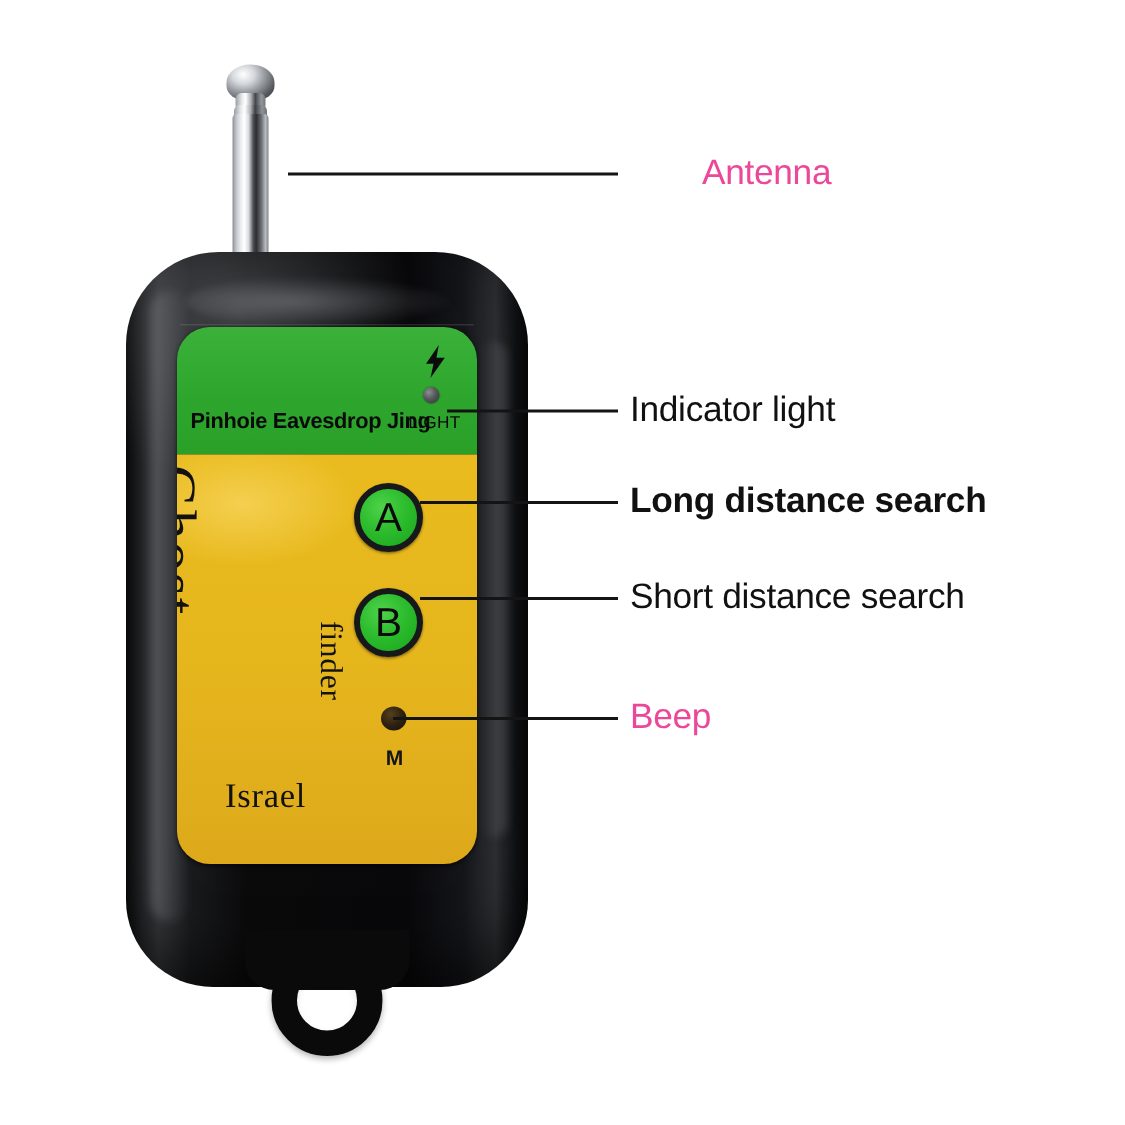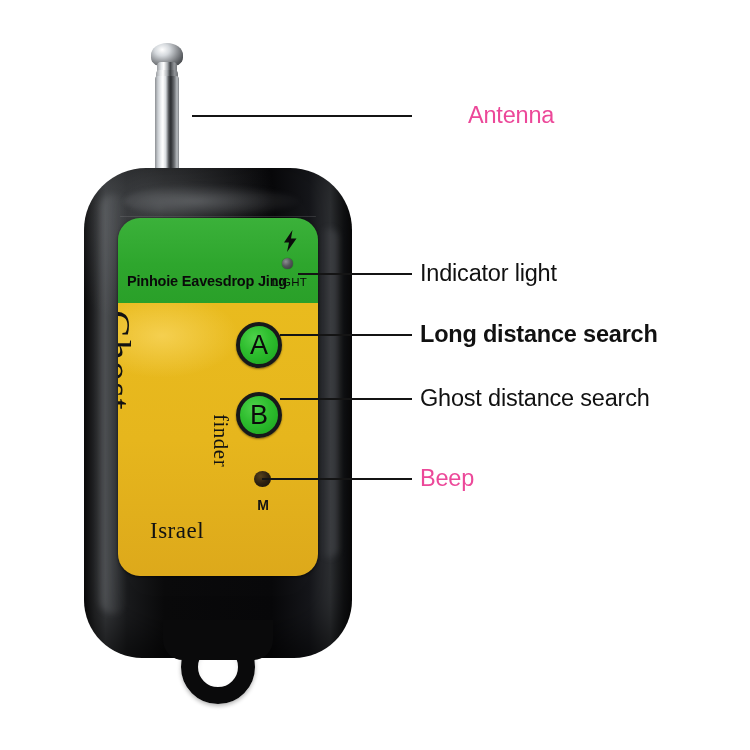--- a/index.html
+++ b/index.html
@@ -389,18 +389,18 @@
   </div>
 
   <div id="callouts">
       <div class="leader" style="left: 192px; top: 115px; width: 220px; border-top-color: rgb(20, 20, 20);"></div>
       <div class="callout-label" style="left: 444px; top: 115px; color: #ec4899; margin-left: 24px;">Antenna</div>
       <div class="leader" style="left: 298px; top: 273px; width: 114px; border-top-color: rgb(20, 20, 20);"></div>
       <div class="callout-label" style="left: 420px; top: 273px; color: rgb(17, 17, 17); text-align: right;">Indicator light</div>
       <div class="leader" style="left: 280px; top: 334px; width: 132px; border-top-color: rgb(20, 20, 20);"></div>
       <div class="callout-label" style="left: 420px; top: 334px; color: rgb(17, 17, 17); font-weight: bold;">Long distance search</div>
       <div class="leader" style="left: 280px; top: 398px; width: 132px; border-top-color: rgb(20, 20, 20);"></div>
-      <div class="callout-label" style="left: 420px; top: 398px; color: rgb(17, 17, 17);">Ghost distance search</div>
+      <div class="callout-label" style="left: 420px; top: 398px; color: rgb(17, 17, 17);">Short distance search</div>
       <div class="leader" style="left: 262px; top: 478px; width: 150px; border-top-color: rgb(20, 20, 20);"></div>
       <div class="callout-label" style="left: 420px; top: 478px; color: #ec4899;">Beep</div>
     </div>
 
 </div>
 
 </body></html>

